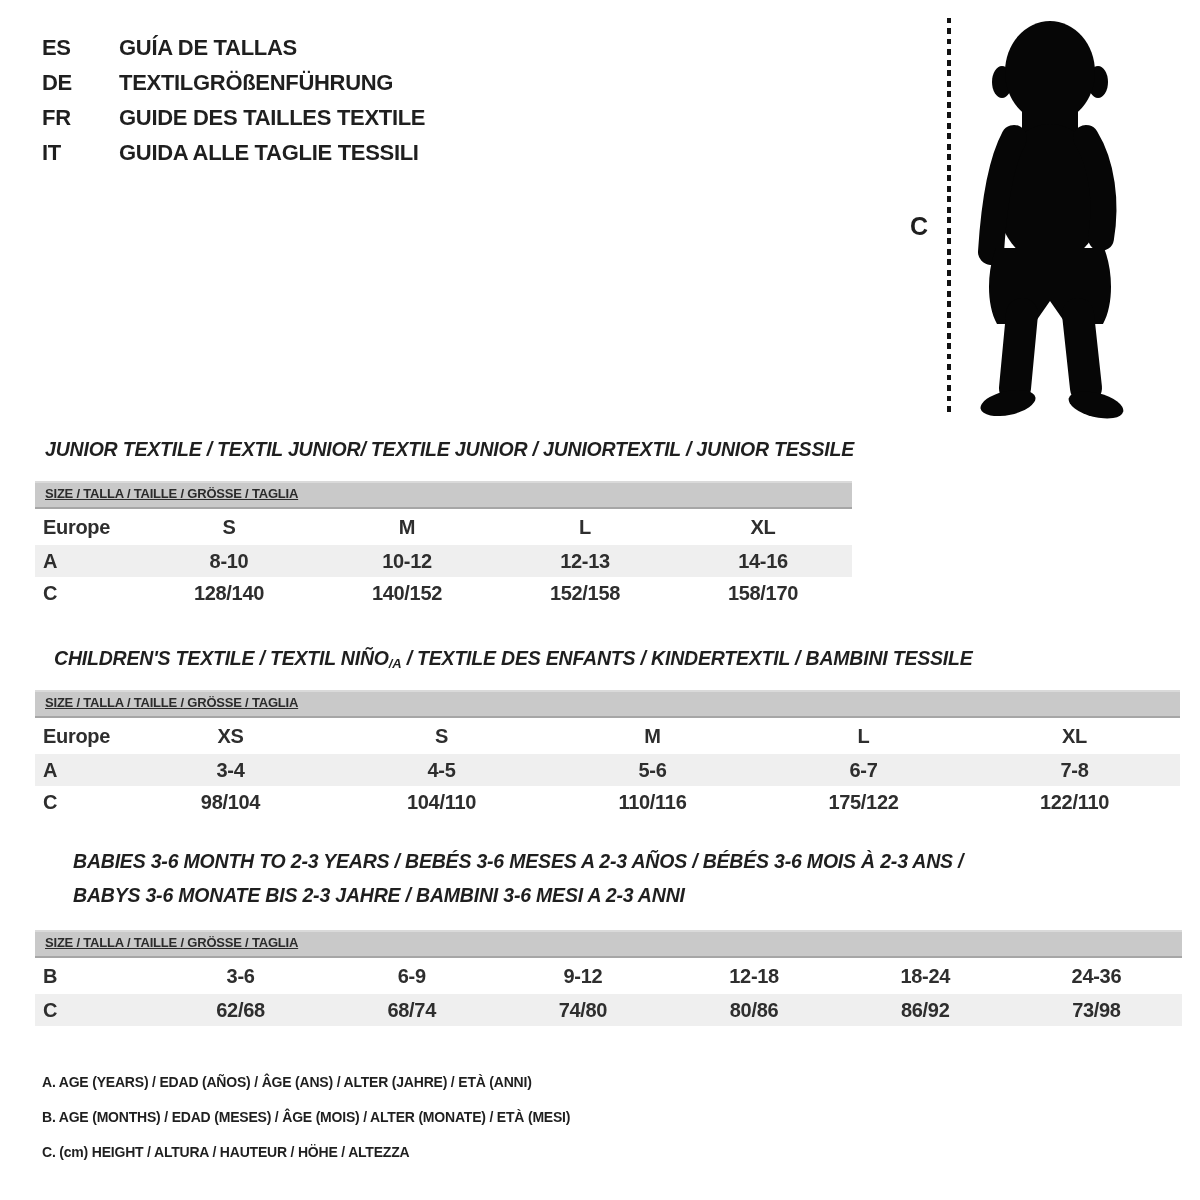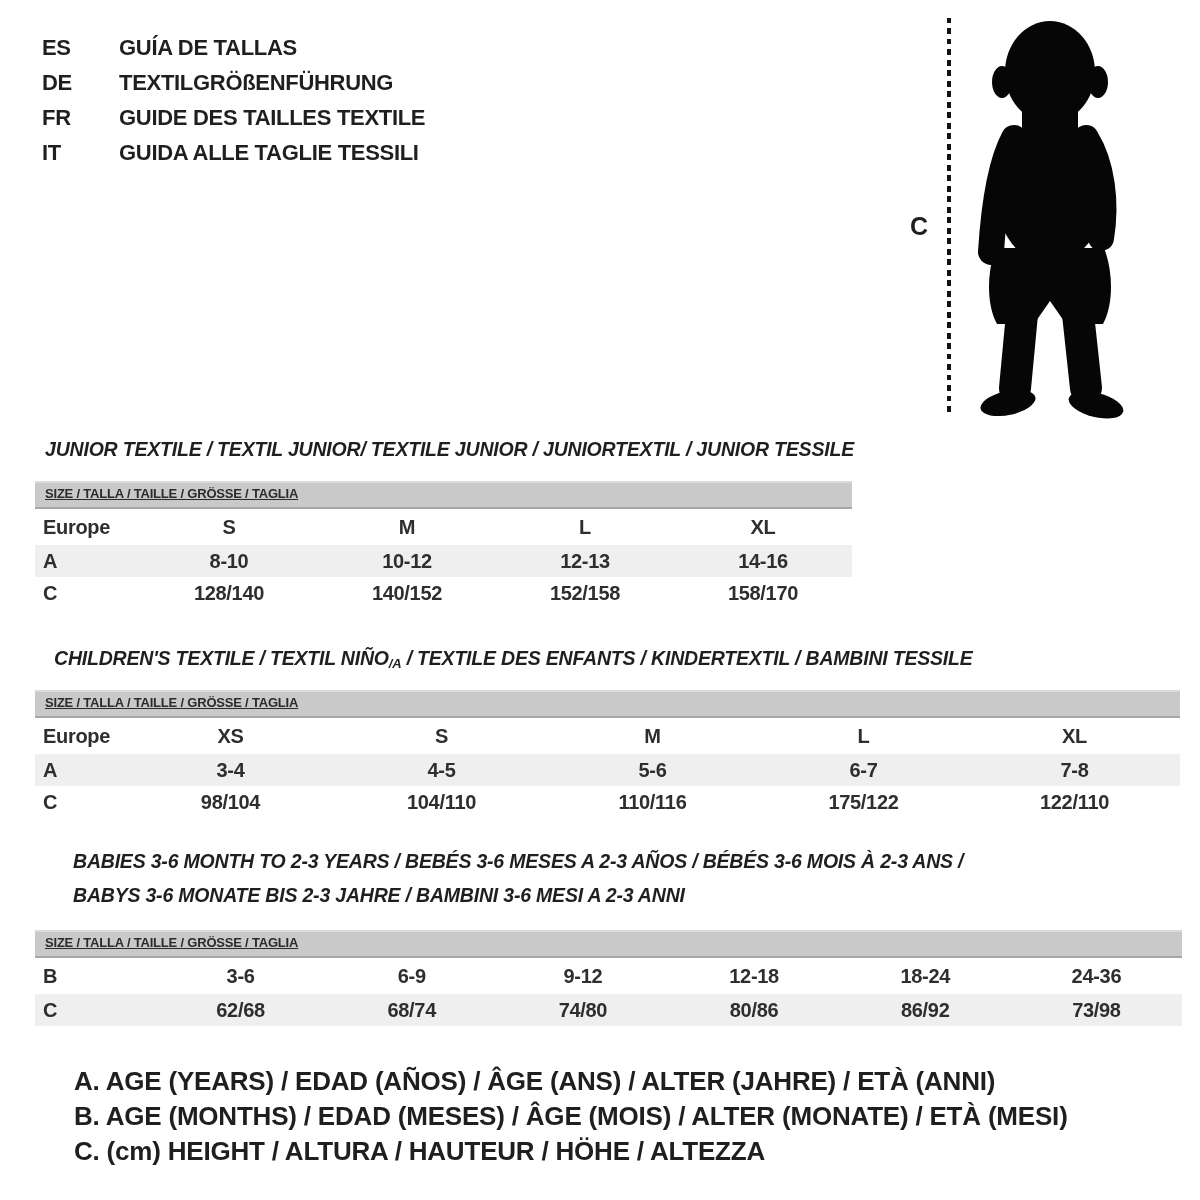--- a/index.html
+++ b/index.html
@@ -36,21 +36,21 @@
   .trow{display:grid;align-items:center;height:32px;font-weight:700;font-size:20px;color:var(--table-text,#2e2e2e);letter-spacing:-0.3px;}
   .trow.head{height:36px;}
   .striped{background:var(--stripe-bg,#efefef);}
   .cols-j{grid-template-columns:105px repeat(4,1fr);}
   .cols-c{grid-template-columns:90px repeat(5,1fr);}
   .cols-b{grid-template-columns:120px repeat(6,1fr);}
   .cell{text-align:center;}
   .cell.label{text-align:left;padding-left:8px;}
 
   
-  .legend-line{height:35px;display:flex;align-items:center;font-weight:700;font-size:26px;letter-spacing:-0.2px;white-space:nowrap;margin-left:32px;}
+  .legend-line{height:35px;display:flex;align-items:center;font-weight:700;font-size:14px;letter-spacing:-0.2px;white-space:nowrap;}
 </style>
 </head>
 <body>
 
 <div class="abs" style="left:42px;top:30px;">
   <div class="lang-row">
     <span class="lang-code">ES</span>
     <span class="lang-label">GUÍA DE TALLAS</span>
   </div>
   <div class="lang-row">

